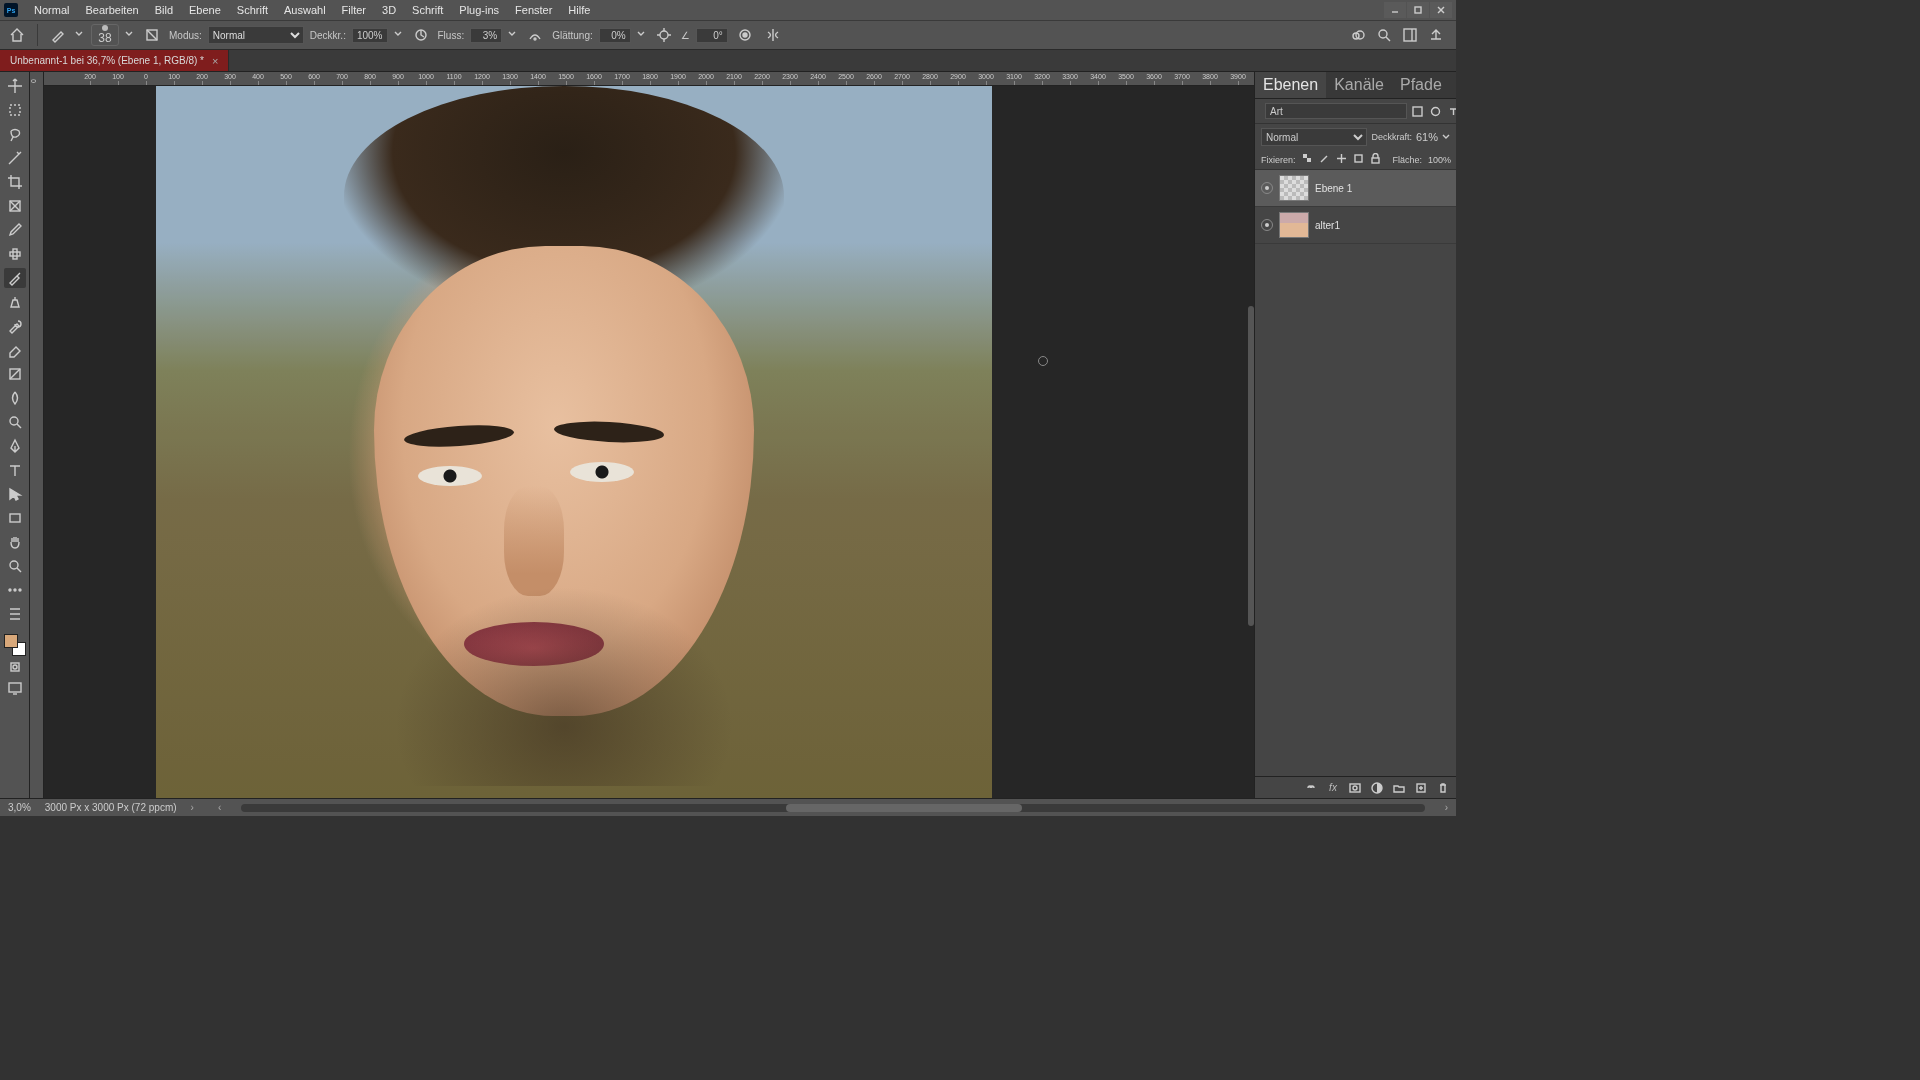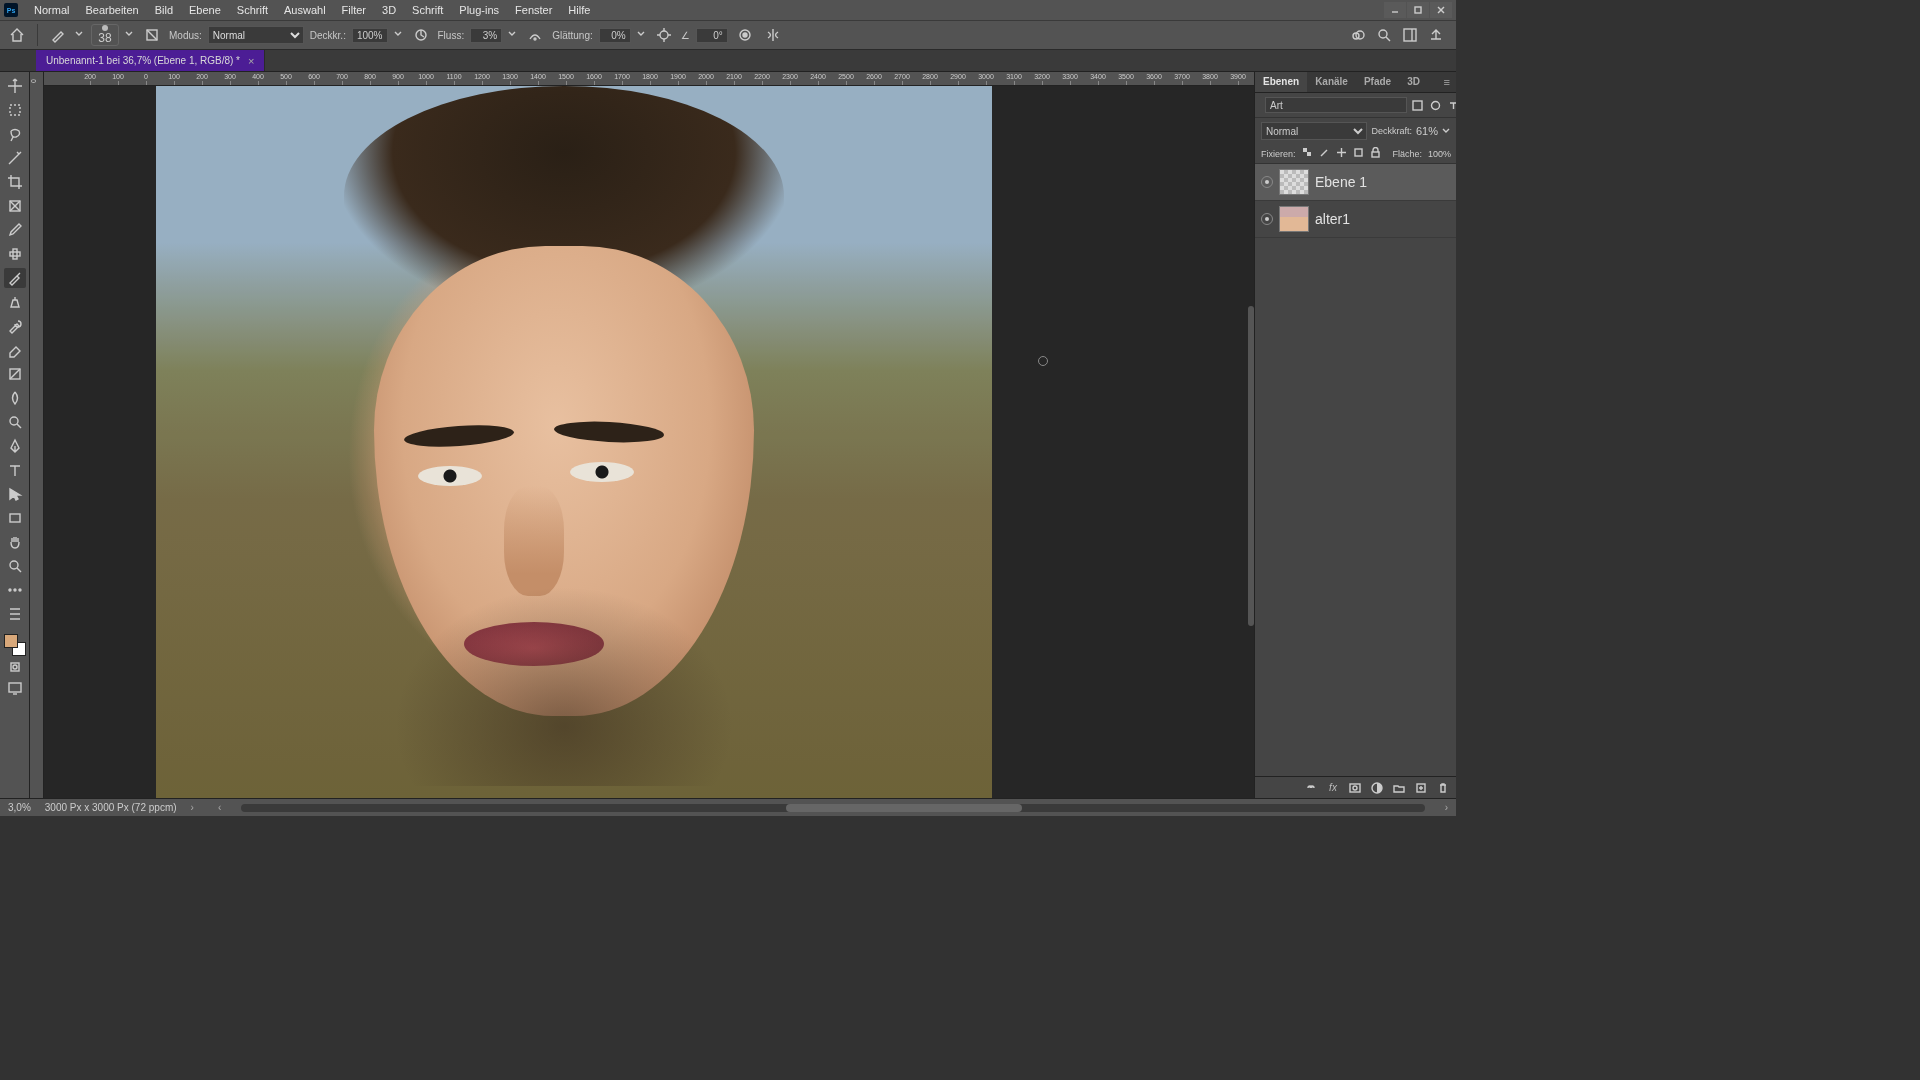--- a/index.html
+++ b/index.html
@@ -22,21 +22,21 @@
 .optionsbar .dd { width:10px; height:10px; display:inline-block;}
 .brush-preview { width:28px; height:22px; display:flex; flex-direction:column; align-items:center; justify-content:center; border:1px solid #666; border-radius:3px;}
 .brush-dot{ width:6px;height:6px;border-radius:50%; background:#bbb;}
 .brush-num{font-size:12px;color:#ccc;}
 
 .right-icons { margin-left:auto; display:flex; gap:10px; padding-right:6px;}
 .right-icons .ri { width:16px;height:16px; }
 
 
 .doctabs { height: 22px; background: #3a3a3a; display: flex; align-items: stretch; border-bottom: 1px solid #222;}
-.doctab { background:#4c1d95; padding: 3px 10px; display:flex; align-items:center; gap:8px; border-right:1px solid #2a2a2a; font-size:10px; color:#d8d8d8;margin-left:36px;}
+.doctab { background:#7f1d1d; padding: 3px 10px; display:flex; align-items:center; gap:8px; border-right:1px solid #2a2a2a; font-size:10px; color:#d8d8d8;}
 .doctab .close { font-size:11px; color:#aaa; }
 
 
 .main { display:flex; height: calc(100% - 20px - 30px - 22px - 18px); }
 
 
 .toolbar { width: 30px; background:#535353; border-right:1px solid #222; display:flex; flex-direction:column; align-items:center; padding-top:4px; gap:4px;}
 .tool { width:22px; height:20px; display:flex; align-items:center; justify-content:center; border-radius:2px;}
 .tool.active { background:#3a3a3a; }
 .swatches { margin-top:6px; position:relative; width:22px; height:22px;}
@@ -70,21 +70,21 @@
 .nose{position:absolute; left:460px; top:400px; width:60px; height:110px; background:linear-gradient(180deg, rgba(0,0,0,0) , #c48e68 80%); border-radius:40%;}
 .lips{position:absolute; left:420px; top:536px; width:140px; height:44px; background:radial-gradient(ellipse at 50% 60%, #b14a55 0%, #8c3843 70%); border-radius:50%;}
 .beard{position:absolute; left:350px; top:500px; width:340px; height:200px; background:radial-gradient(ellipse at 50% 70%, rgba(60,45,30,0.55), rgba(0,0,0,0) 70%);}
 .brush-cursor{ position:absolute; left:994px; top:270px; width:10px; height:10px; border:1px solid #888; border-radius:50%;}
 
 .vscroll{ position:absolute; right:0; top:220px; width:6px; height:320px; background:#555; border-radius:3px;}
 
 
 .rightpanel{ width:202px; background:#454545; border-left:1px solid #222; display:flex; flex-direction:column;}
 .panel-tabs{ display:flex; background:#383838; border-bottom:1px solid #222;}
-.ptab{ padding:4px 8px; font-size:10px; color:#aaa;font-weight:bold;}
+.ptab{ padding:4px 8px; font-size:16px; color:#aaa;}
 .ptab.active{ background:#454545; color:#e4e4e4;}
 .flyout{ margin-left:auto; padding:4px 6px; color:#aaa;}
 .search-row{ display:flex; align-items:center; gap:4px; padding:4px 6px; border-bottom:1px solid #333;}
 .search-row input{ flex:1; background:#3a3a3a; border:1px solid #555; color:#ccc; height:16px; padding:0 4px; font-size:10px;}
 .mini-icons{ display:flex; gap:6px;}
 .mini-icons span{ width:12px;height:12px; display:flex;align-items:center;justify-content:center;}
 .blend-row{ display:flex; align-items:center; gap:4px; padding:4px 6px;}
 .blend-row select{ flex:1; background:#3a3a3a; border:1px solid #555; color:#ccc; height:18px; font-size:10px;}
 .lock-row{ display:flex; align-items:center; gap:6px; padding:3px 6px; font-size:9px; border-bottom:1px solid #333;}
 .lock-row .spacer{flex:1;}
@@ -93,21 +93,21 @@
 .layer.selected{ background:#5b5b5b;}
 .eye{ }
 .layer .eye-toggle{ width:12px;height:12px; border:1px solid #888; border-radius:50%; position:relative;}
 .layer .eye-toggle::after{content:""; position:absolute; left:3px; top:3px; width:4px;height:4px; background:#ccc; border-radius:50%;}
 .layer .thumb{ width:30px; height:26px; border:1px solid #777; background:#888;}
 .thumb.checker{ background:
   linear-gradient(45deg,#bbb 25%,transparent 25%,transparent 75%,#bbb 75%),
   linear-gradient(45deg,#bbb 25%,#ddd 25%,#ddd 75%,#bbb 75%);
   background-size:8px 8px; background-position:0 0,4px 4px;}
 .thumb.photo{ background:linear-gradient(#caa 0 40%, #e2b896 40% 100%);}      
-.layer .lname{ font-size:14px; color:#e2e2e2;}
+.layer .lname{ font-size:10px; color:#e2e2e2;}
 .panel-footer{ height:22px; border-top:1px solid #222; display:flex; align-items:center; justify-content:flex-end; gap:8px; padding:0 6px;}
 .panel-footer span{ width:14px; height:14px; display:flex; align-items:center; justify-content:center; color:#bbb;}
 
 
 .statusbar{ height:18px; background:#535353; border-top:1px solid #222; display:flex; align-items:center; padding:0 8px; font-size:10px; gap:14px;}
 .status-arrow{ color:#aaa;}
 .hscroll{ flex:1; height:8px; background:#3a3a3a; border-radius:4px; position:relative; margin:0 6px;}
 .hscroll .thumb{ position:absolute; left:46%; width:20%; top:0; bottom:0; background:#666; border-radius:4px;}
 
 svg{ stroke:#ccc; fill:none; stroke-width:1.4;}

